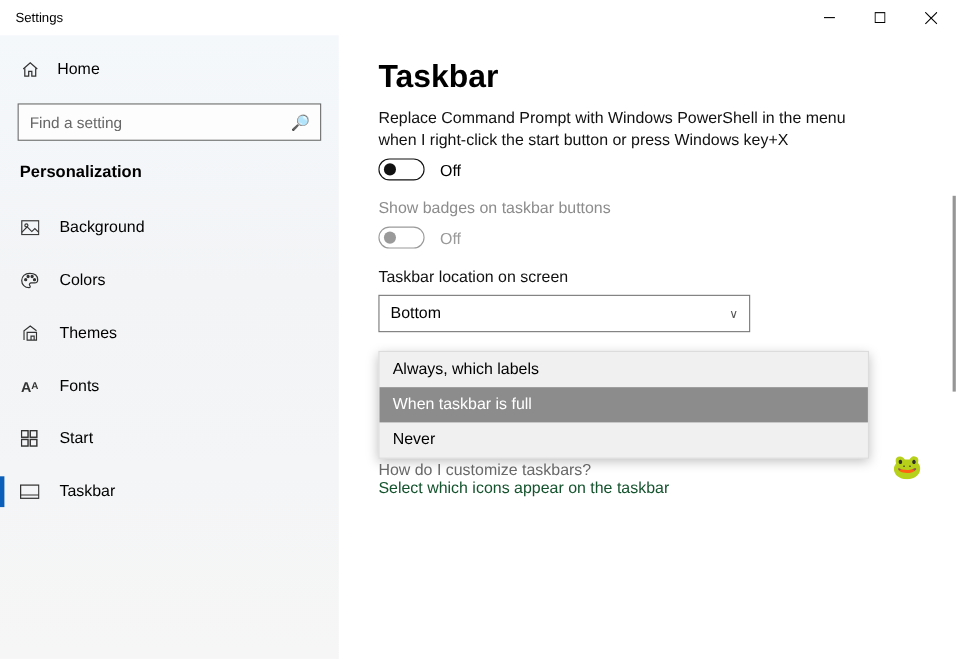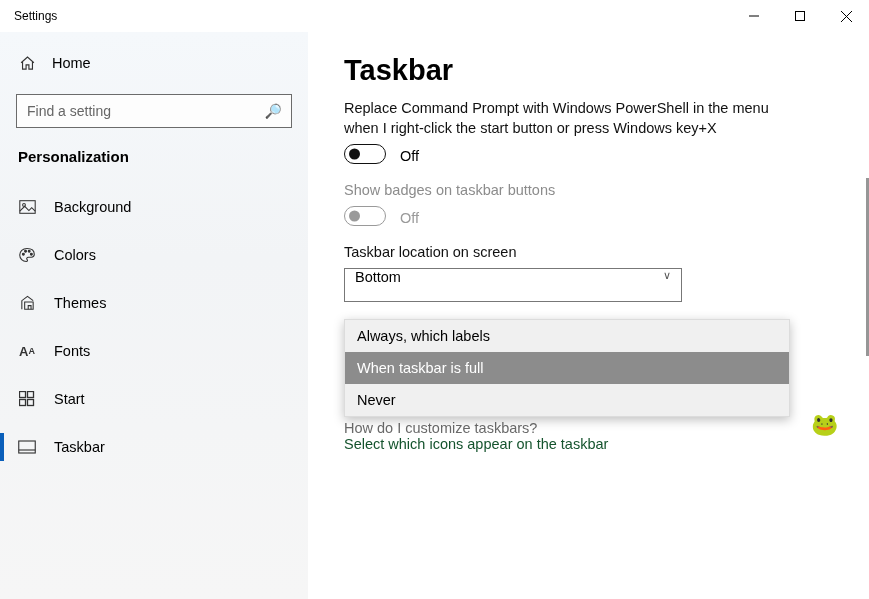--- a/index.html
+++ b/index.html
@@ -140,21 +140,21 @@
   .toggle-label.disabled { color: #9a9a9a; }
   .setting-label {
     font-size: 14.5px;
     margin-bottom: 8px;
     color: #111;
   }
   .setting-label.disabled { color: #8c8c8c; }
   .select {
     width: 338px; height: 34px;
     border: 1.5px solid #777;
-    display: flex; 
+    display: flex; align-items: center;
     padding: 0 10px;
     justify-content: space-between;
     font-size: 14.5px;
     margin-bottom: 20px;
   }
   .chevron {
     font-size: 11px;
     color: #555;
   }
   .dropdown {

